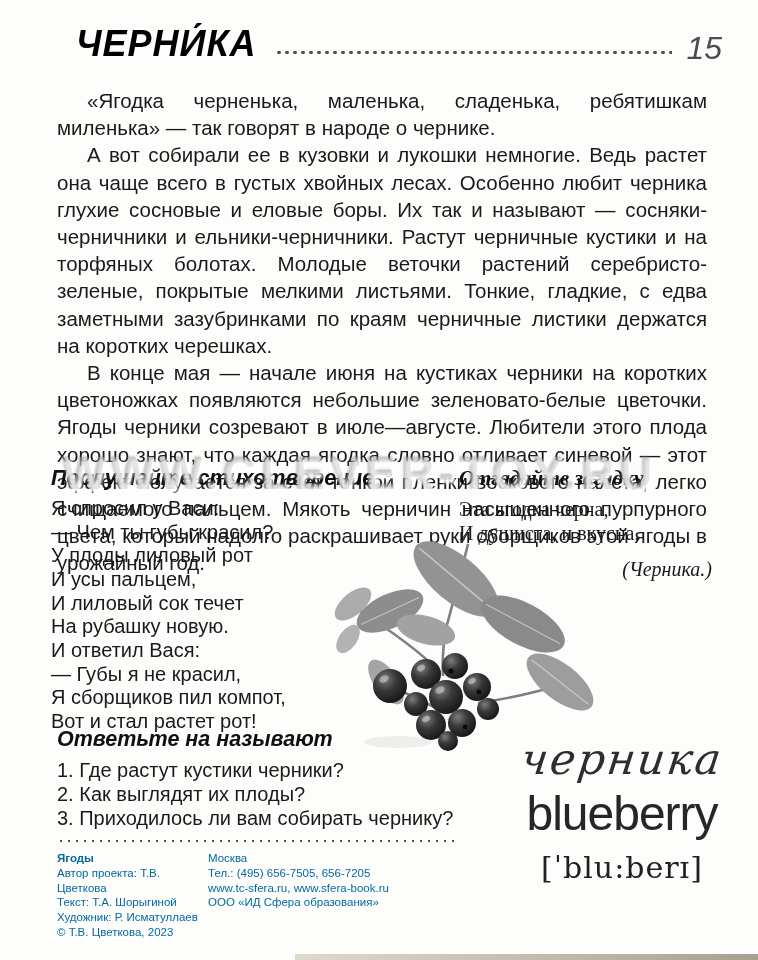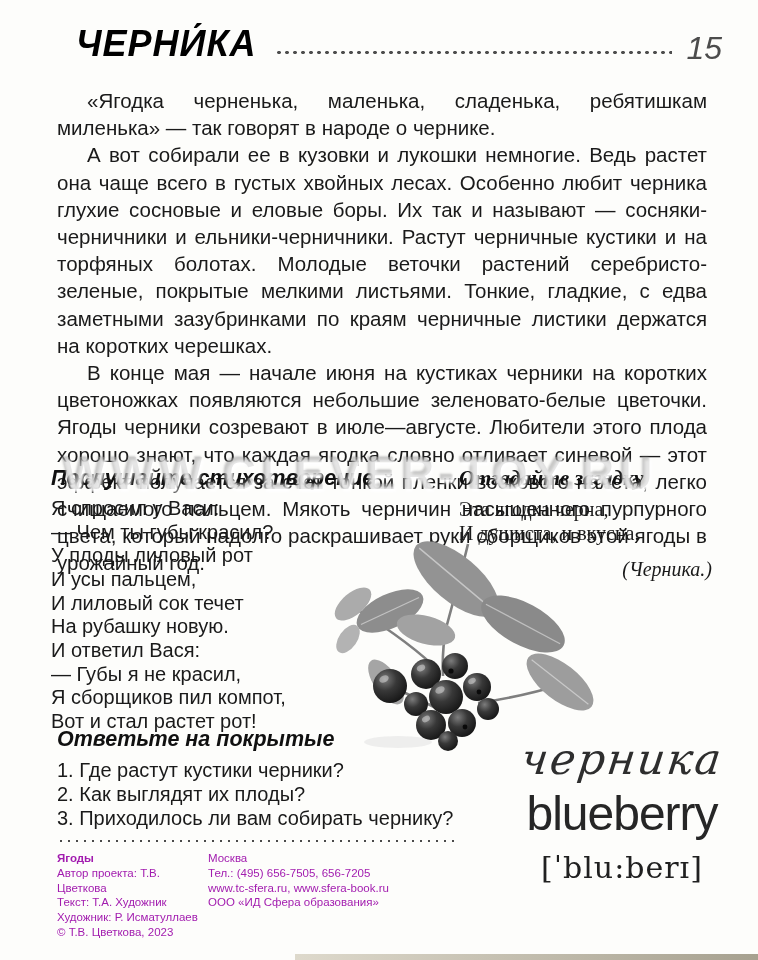--- a/index.html
+++ b/index.html
@@ -61,21 +61,21 @@
   }
   .vocab-en { font-size:48px; letter-spacing:-1px; color:#262626; margin-top:4px; line-height:1.1; }
   .vocab-tr { font-family:"DejaVu Serif", serif; font-size:30px; color:#202020; margin-top:9px; letter-spacing:1px; }
 
   
   .divider {
     position:absolute; top:839px; left:57px; width:398px; height:4px;
     background-image:radial-gradient(circle, #4a4a4a 1.3px, transparent 1.5px);
     background-size:8px 4px; background-repeat:repeat-x;
   }
-  .footer { position:absolute; top:851px; left:57px; display:flex; color:#a21caf; z-index:2; }
+  .footer { position:absolute; top:851px; left:57px; display:flex; color:#0369a1; z-index:2; }
   .fcol1 { width:151px; }
   .fcol2 { width:200px; }
   .fline { font-size:11.5px; line-height:14.8px; }
   .fbold { font-weight:700; }
   .flogo { margin-left:6px; margin-top:1px; }
 
   .scanedge {
     position:absolute; bottom:0; left:295px; right:0; height:6px;
     background:linear-gradient(to right, rgba(150,135,95,0.30), rgba(95,85,55,0.55));
   }
@@ -186,38 +186,38 @@
       <ellipse cx="112" cy="156" rx="5" ry="3.4" fill="#ffffff" opacity="0.4" transform="rotate(-28 112 156)"></ellipse>
       <ellipse cx="144" cy="147" rx="4" ry="2.8" fill="#ffffff" opacity="0.4" transform="rotate(-28 144 147)"></ellipse>
       <ellipse cx="98" cy="185" rx="4.2" ry="2.9" fill="#ffffff" opacity="0.4" transform="rotate(-28 98 185)"></ellipse>
       <circle cx="123" cy="137" r="2.6" fill="#0a0a0a"></circle>
       <circle cx="151" cy="158" r="2.4" fill="#0a0a0a"></circle>
       <circle cx="137" cy="193" r="2.4" fill="#0a0a0a"></circle>
     </g>
   </svg>
 
   <div class="questions">
-    <div class="secheading">Ответьте на покрытые</div>
+    <div class="secheading">Ответьте на называют</div>
     <div class="qline">1. Где растут кустики черники?</div>
     <div class="qline">2. Как выглядят их плоды?</div>
     <div class="qline">3. Приходилось ли вам собирать чернику?</div>
   </div>
 
   <div class="vocab">
     <div class="vocab-ru">черника</div>
     <div class="vocab-en">blueberry</div>
     <div class="vocab-tr">[ˈblu:berɪ]</div>
   </div>
 
   <div class="divider"></div>
   <div class="footer">
     <div class="fcol1">
       <div class="fline fbold">Ягоды</div>
       <div class="fline">Автор проекта: Т.В. Цветкова</div>
-      <div class="fline">Текст: Т.А. Художник</div>
+      <div class="fline">Текст: Т.А. Шорыгиной</div>
       <div class="fline">Художник: Р. Исматуллаев</div>
       <div class="fline">© Т.В. Цветкова, 2023</div>
     </div>
     <div class="fcol2">
       <div class="fline">Москва</div>
       <div class="fline">Тел.: (495) 656-7505, 656-7205</div>
       <div class="fline">www.tc-sfera.ru, www.sfera-book.ru</div>
       <div class="fline">ООО «ИД Сфера образования»</div>
     </div>
   </div>

